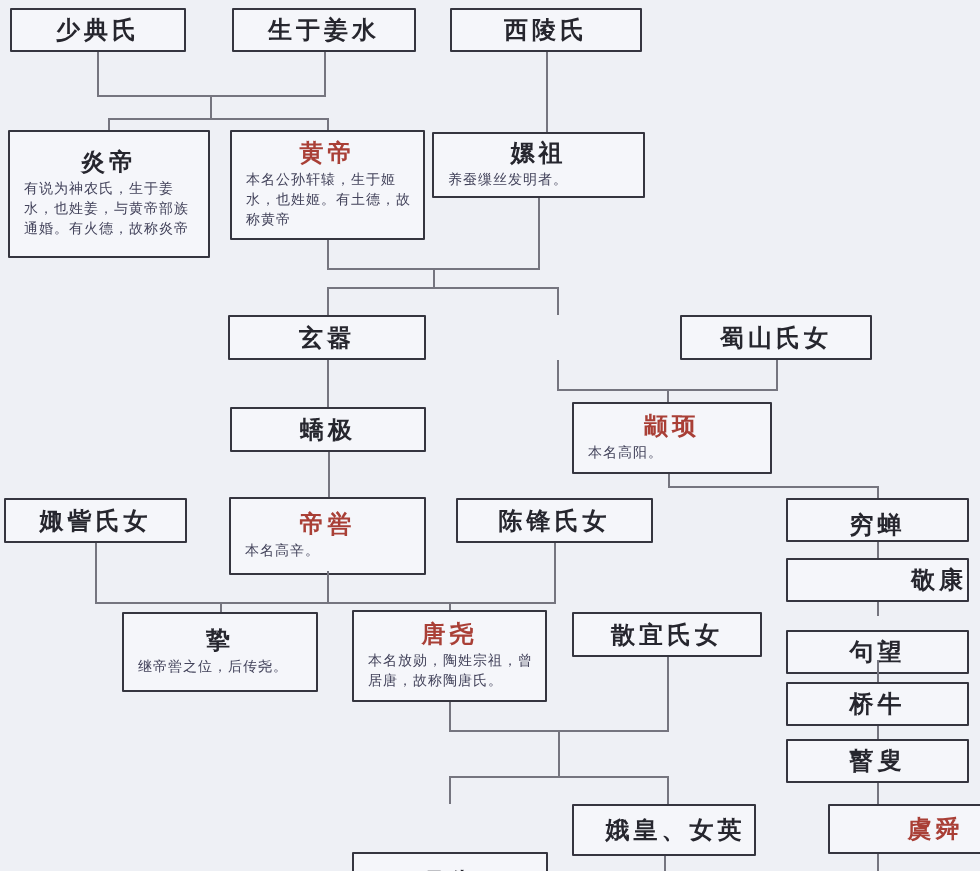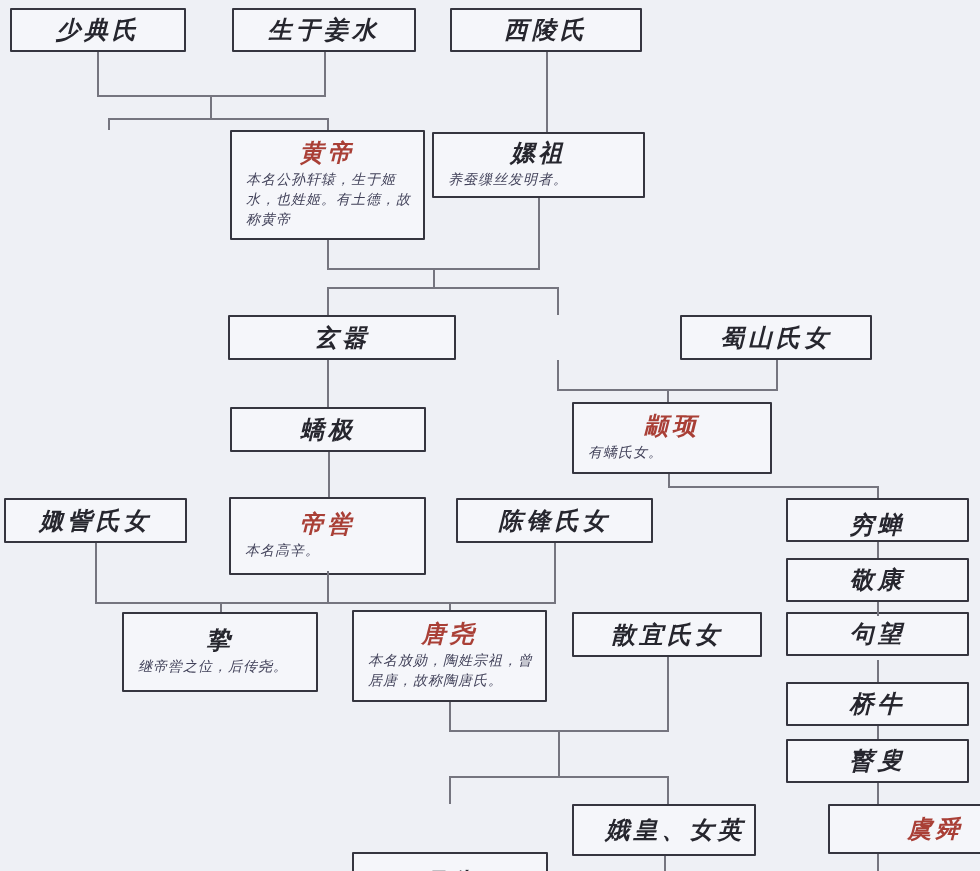--- a/index.html
+++ b/index.html
@@ -16,21 +16,20 @@
   }
   .node {
     position: absolute;
     box-sizing: border-box;
     border: 2px solid var(--border, #35353f);
     background: var(--box-bg, #f5f6fa);
     display: flex;
     flex-direction: column;
     justify-content: center;
     border-radius: 1px;
-    font-style: italic;
   }
   .node-title {
     text-align: center;
     font-size: 24px;
     font-weight: 600;
     letter-spacing: 4px;
     line-height: 1.25;
     color: var(--title, #26262e);
     white-space: nowrap;
   }
@@ -58,58 +57,62 @@
 <div class="canvas" style="--bg: #eef0f5; --box-bg: #f5f6fa; --border: #35353f; --line: #75757f; --title: #26262e; --highlight: #a93f36; --desc: #42425a;">
     <div class="node" style="left: 10px; top: 8px; width: 176px; height: 44px;">
       <div class="node-title">少典氏</div>
     </div>
     <div class="node" style="left: 232px; top: 8px; width: 184px; height: 44px;">
       <div class="node-title">生于姜水</div>
     </div>
     <div class="node" style="left: 450px; top: 8px; width: 192px; height: 44px;">
       <div class="node-title">西陵氏</div>
     </div>
+    <div class="node" style="left: 8px; top: 130px; width: 202px; height: 128px;">
+      <div class="node-title">炎帝</div>
+      <div class="node-desc">有说为神农氏，生于姜水，也姓姜，与黄帝部族通婚。有火德，故称炎帝</div>
+    </div>
     <div class="node red" style="left: 230px; top: 130px; width: 195px; height: 110px;">
       <div class="node-title">黄帝</div>
       <div class="node-desc">本名公孙轩辕，生于姬水，也姓姬。有土德，故称黄帝</div>
     </div>
     <div class="node" style="left: 432px; top: 132px; width: 213px; height: 66px;">
       <div class="node-title">嫘祖</div>
       <div class="node-desc">养蚕缫丝发明者。</div>
     </div>
-    <div class="node" style="left: 228px; top: 315px; width: 228px; height: 45px;">
+    <div class="node" style="left: 228px; top: 315px; width: 198px; height: 45px;">
       <div class="node-title">玄嚣</div>
     </div>
     <div class="node" style="left: 680px; top: 315px; width: 192px; height: 45px;">
       <div class="node-title">蜀山氏女</div>
     </div>
     <div class="node" style="left: 230px; top: 407px; width: 196px; height: 45px;">
       <div class="node-title">蟜极</div>
     </div>
     <div class="node red" style="left: 572px; top: 402px; width: 200px; height: 72px;">
       <div class="node-title">颛顼</div>
-      <div class="node-desc">有蟜氏女。</div>
+      <div class="node-desc">本名高阳。</div>
     </div>
     <div class="node" style="left: 4px; top: 498px; width: 183px; height: 45px;">
       <div class="node-title">娵訾氏女</div>
     </div>
     <div class="node red" style="left: 229px; top: 497px; width: 197px; height: 78px;">
       <div class="node-title">帝喾</div>
       <div class="node-desc">本名高辛。</div>
     </div>
     <div class="node" style="left: 456px; top: 498px; width: 197px; height: 45px; justify-content: center;">
       <div class="node-title">陈锋氏女</div>
     </div>
     <div class="node" style="left: 786px; top: 498px; width: 183px; height: 44px; justify-content: flex-end;">
       <div class="node-title">穷蝉</div>
     </div>
-    <div class="node" style="left: 786px; top: 558px; width: 183px; height: 44px;">
+    <div class="node" style="left: 786px; top: 558px; width: 183px; height: 44px; align-items: flex-end;">
       <div class="node-title">敬康</div>
     </div>
-    <div class="node" style="left: 786px; top: 612px; width: 183px; height: 44px;">
+    <div class="node" style="left: 786px; top: 630px; width: 183px; height: 44px;">
       <div class="node-title">句望</div>
     </div>
     <div class="node" style="left: 122px; top: 612px; width: 196px; height: 80px;">
       <div class="node-title">挚</div>
       <div class="node-desc">继帝喾之位，后传尧。</div>
     </div>
     <div class="node red" style="left: 352px; top: 610px; width: 195px; height: 92px;">
       <div class="node-title">唐尧</div>
       <div class="node-desc">本名放勋，陶姓宗祖，曾居唐，故称陶唐氏。</div>
     </div>

